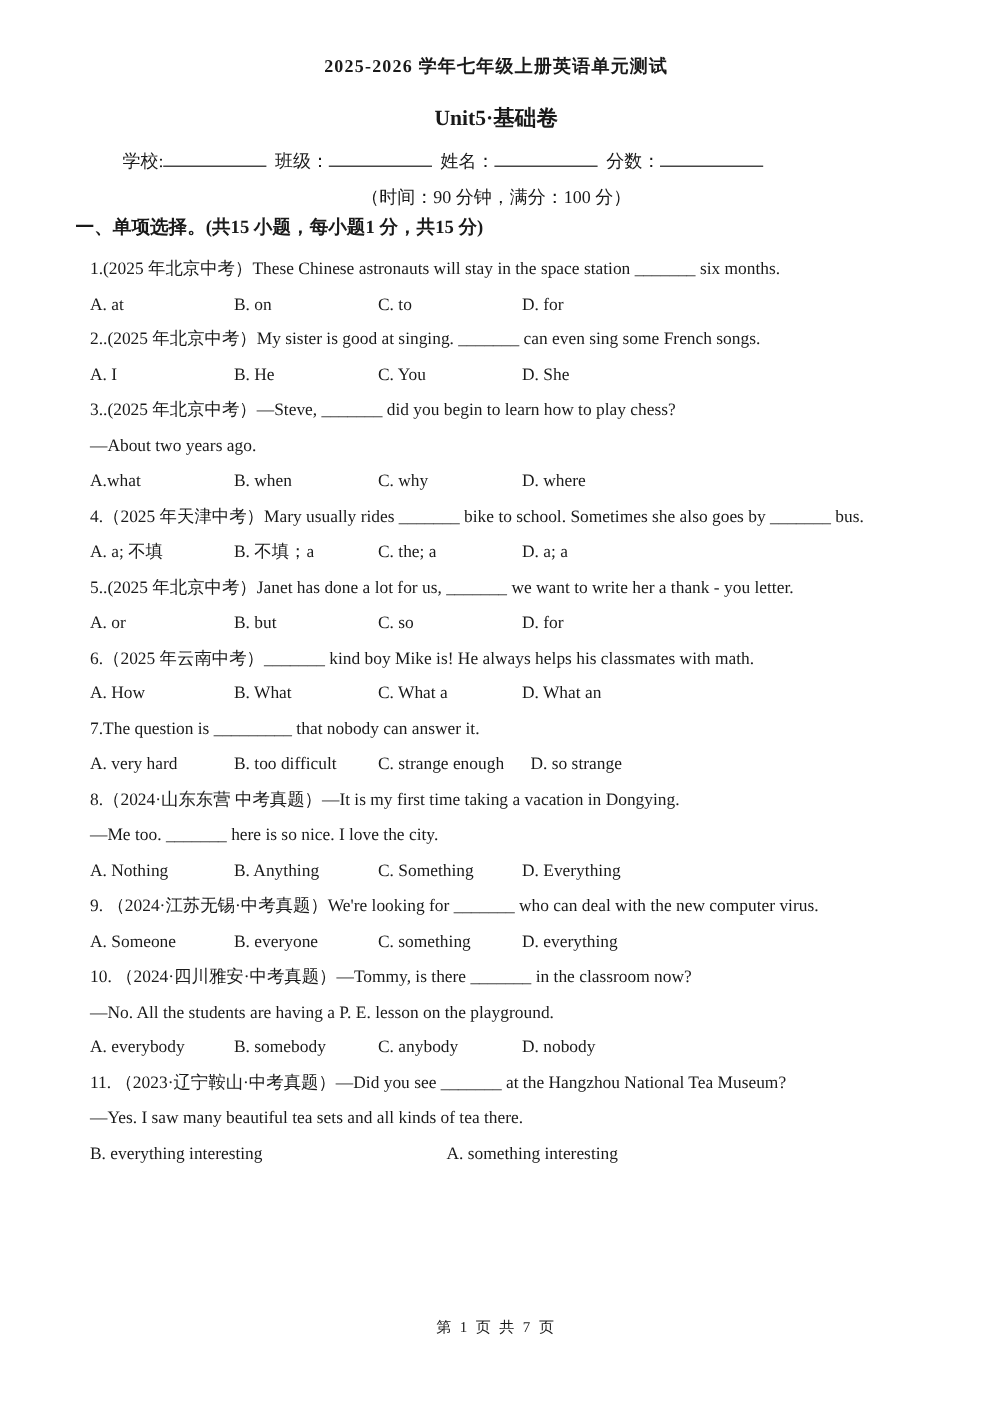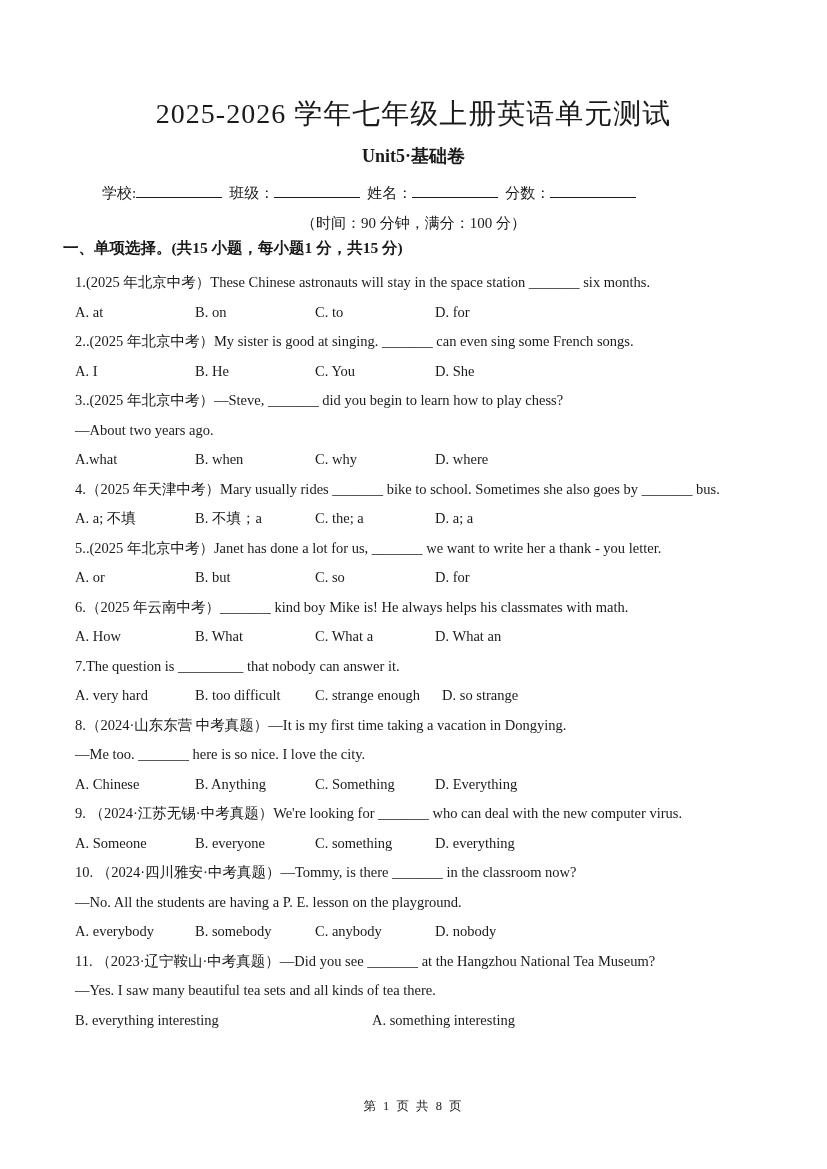--- a/index.html
+++ b/index.html
@@ -10,24 +10,24 @@
   }
   .page {
     position: relative;
     width: 827px;
     height: 1169px;
     margin: 0 auto;
     background: #ffffff;
     overflow: hidden;
   }
   .title {
-    padding-top: 97px;
-    text-align: center;
-    font-size: 28px;
-    font-weight: normal;
+    padding-top: 39px;
+    text-align: center;
+    font-size: 15px;
+    font-weight: bold;
     letter-spacing: 1px;
     line-height: 34px;
   }
   .subtitle {
     margin-top: 12px;
     text-align: center;
     font-size: 18px;
     font-weight: bold;
     line-height: 26px;
   }
@@ -160,21 +160,21 @@
           <span class="option">A. very hard</span>
           <span class="option">B. too difficult</span>
           <span class="option">C. strange enough</span>
           <span class="option">D. so strange</span>
         </div>
       </div>
       <div class="question">
         <div class="stem-line">8.（2024·山东东营 中考真题）—It is my first time taking a vacation in Dongying.</div>
         <div class="stem-line">—Me too. _______ here is so nice. I love the city.</div>
         <div class="options">
-          <span class="option">A. Chinese</span>
+          <span class="option">A. Nothing</span>
           <span class="option">B. Anything</span>
           <span class="option">C. Something</span>
           <span class="option">D. Everything</span>
         </div>
       </div>
       <div class="question">
         <div class="stem-line">9. （2024·江苏无锡·中考真题）We're looking for _______ who can deal with the new computer virus.</div>
         <div class="options">
           <span class="option">A. Someone</span>
           <span class="option">B. everyone</span>
@@ -194,14 +194,14 @@
       </div>
       <div class="question">
         <div class="stem-line">11. （2023·辽宁鞍山·中考真题）—Did you see _______ at the Hangzhou National Tea Museum?</div>
         <div class="stem-line">—Yes. I saw many beautiful tea sets and all kinds of tea there.</div>
         <div class="options two">
           <span class="option">B. everything interesting</span>
           <span class="option">A. something interesting</span>
         </div>
       </div>
     </div>
-  <div class="footer">第 1 页 共 8 页</div>
+  <div class="footer">第 1 页 共 7 页</div>
 </div>
 
 </body></html>

